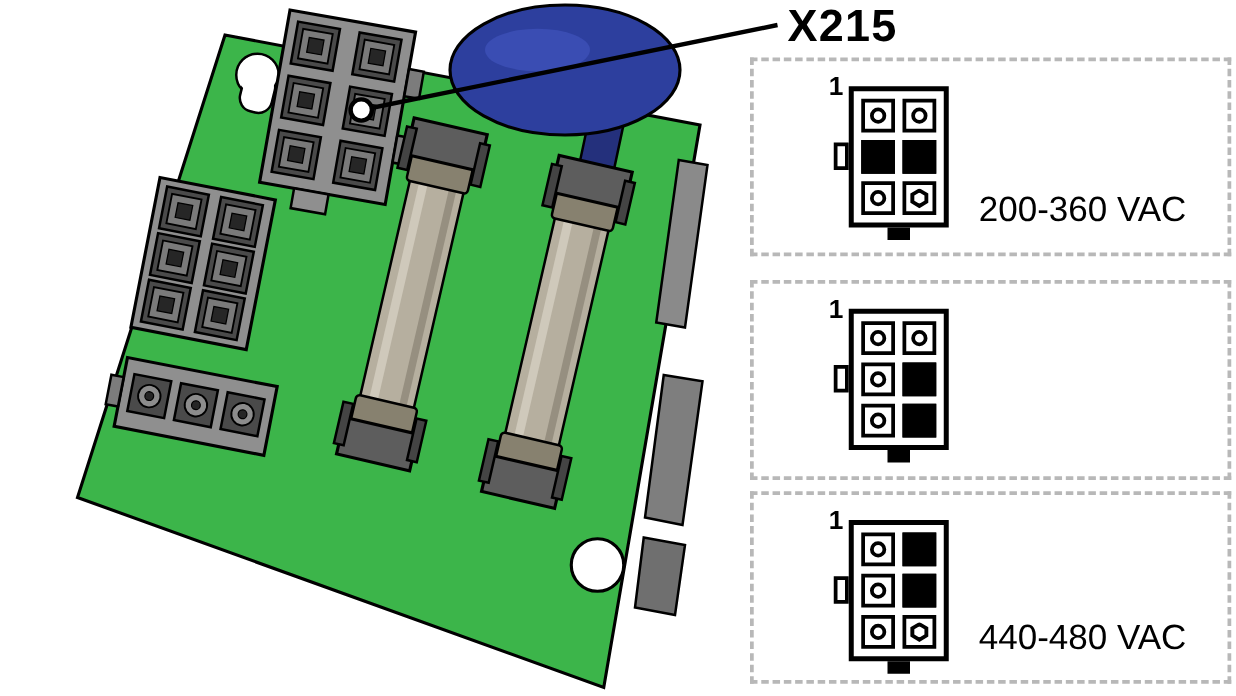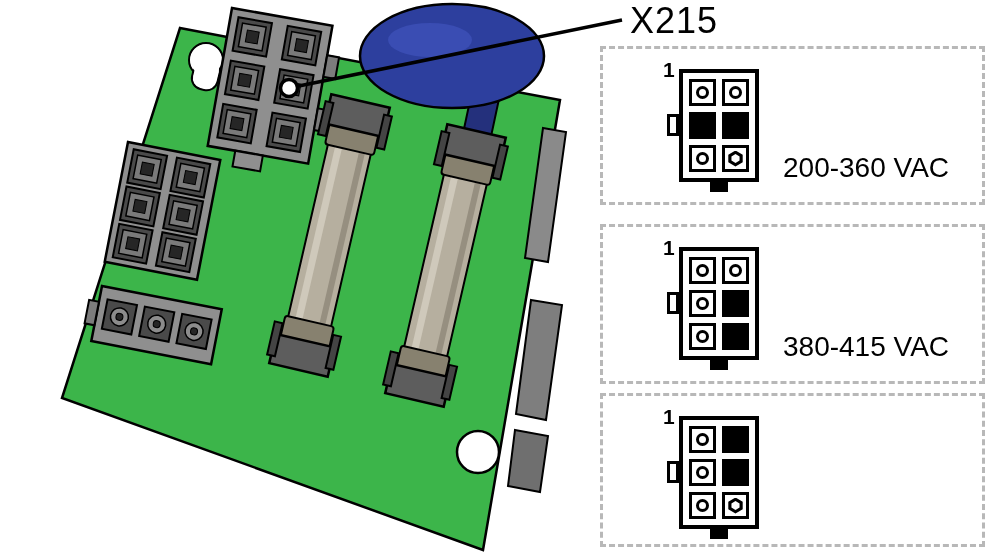--- a/index.html
+++ b/index.html
@@ -1,20 +1,20 @@
 <!DOCTYPE html>
 <html><head>
 <meta charset="utf-8">
 <style>
   *{margin:0;padding:0;box-sizing:border-box}
   html,body{background:#fff}
   body{font-family:"Liberation Sans",sans-serif;color:#000}
   .page{position:relative;width:989px;height:557px;background:#fff;overflow:hidden}
   .illus{position:absolute;left:0;top:0}
-  .callout{position:absolute;left:630px;top:0;font-size:36px;font-weight:400;letter-spacing:1px}
+  .callout{position:absolute;left:630px;top:0;font-size:36px;font-weight:700;letter-spacing:1px}
   .vbox{position:absolute;width:385px;border:3px dashed #b8b8b8;background:#fff}
   .vbox1{left:600px;top:46px;height:159px}
   .vbox2{left:600px;top:224px;height:160px}
   .vbox3{left:600px;top:393px;height:154px}
   .conn{position:absolute;left:76px;top:20px}
   .pin-grid{position:relative;border:4px solid #000;background:#fff;display:grid;
             grid-template-columns:repeat(2,27px);grid-auto-rows:27px;gap:6px;padding:6px}
   .pin{border:3px solid #000;background:#fff;display:flex;align-items:center;justify-content:center}
   .pin.filled{background:#000}
   .pin.round span{display:block;width:13px;height:13px;border:3px solid #000;border-radius:50%}
@@ -168,21 +168,20 @@
           </div>
           <div class="pin filled"></div>
           <div class="pin round">
             <span></span>
           </div>
           <div class="pin filled"></div>
         </div>
       <div class="tab-left"></div>
       <div class="tab-bottom"></div>
     </div>
-    <div class="vlabel">380-415 VAC</div>
   </div>
 
   <div class="vbox vbox3">
     <div class="conn">
       <span class="pin1">1</span>
       <div class="pin-grid">
           <div class="pin round">
             <span></span>
           </div>
           <div class="pin filled"></div>
@@ -193,15 +192,16 @@
           <div class="pin round">
             <span></span>
           </div>
           <div class="pin key">
             <span></span>
           </div>
         </div>
       <div class="tab-left"></div>
       <div class="tab-bottom"></div>
     </div>
+    <div class="vlabel">440-480 VAC</div>
   </div>
 
 </div>
 
 </body></html>

